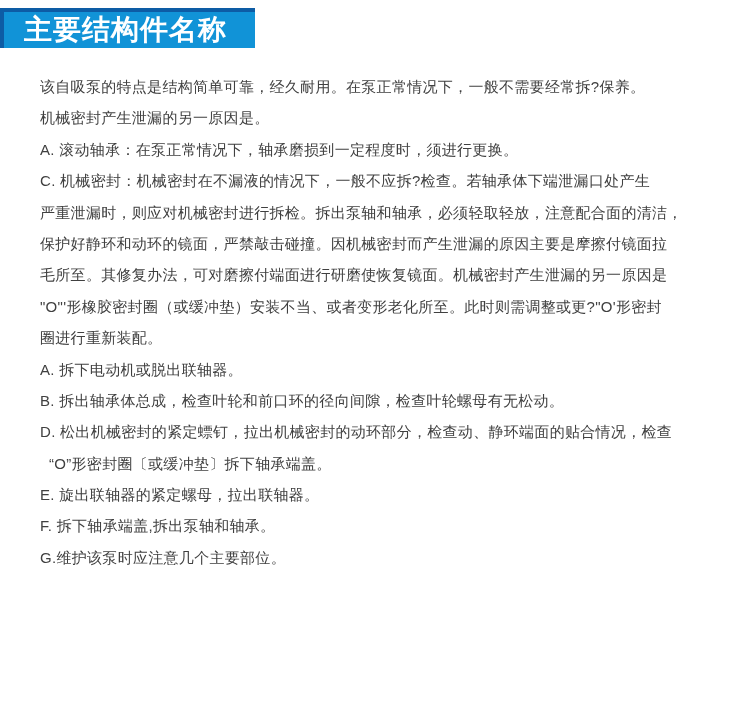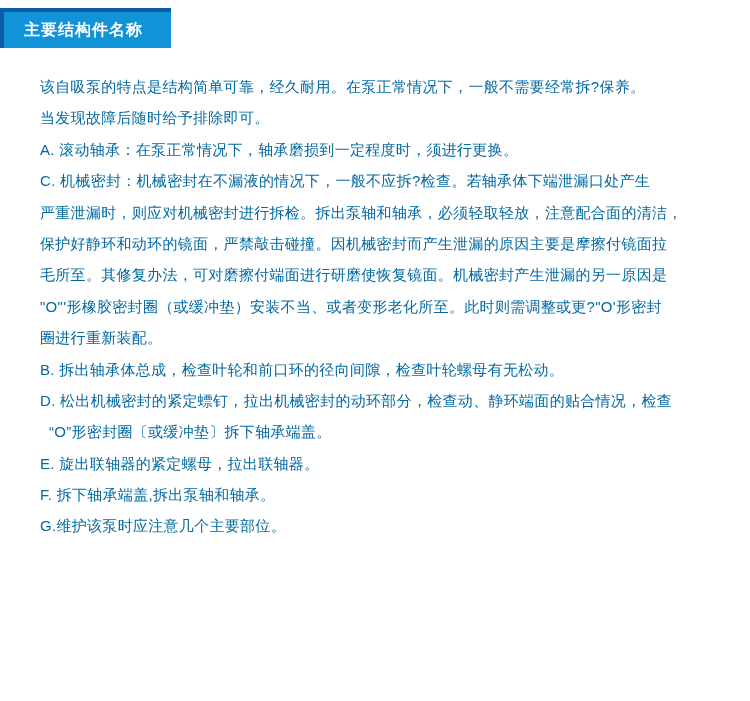--- a/index.html
+++ b/index.html
@@ -17,21 +17,21 @@
   }
   .banner {
     position: absolute;
     left: 0;
     top: 8px;
     display: inline-block;
     background: #1193d7;
     border-top: 4px solid #0d5ca5;
     border-left: 4px solid #0d5ca5;
     color: #ffffff;
-    font-size: 16px;
+    font-size: 28px;
     font-weight: bold;
     line-height: 36px;
     height: 36px;
     padding: 0 28px 0 20px;
     letter-spacing: 1px;
     white-space: nowrap;
   }
   .content {
     position: absolute;
     left: 40px;
@@ -48,30 +48,31 @@
   }
   .line.indent {
     padding-left: 9px;
   }
 </style>
 </head>
 <body>
 
 <div class="page">
   <div class="banner" style="background: rgb(17, 147, 215); border-color: rgb(13, 92, 165); color: rgb(255, 255, 255);">主要结构件名称</div>
-  <div class="content" style="color: #0369a1;">
+  <div class="content" style="color: #404040;">
       <div class="line">该自吸泵的特点是结构简单可靠，经久耐用。在泵正常情况下，一般不需要经常拆?保养。</div>
-      <div class="line">当发现故障后随时给予排除即可。</div>
+      <div class="line">机械密封产生泄漏的另一原因是。</div>
       <div class="line">A. 滚动轴承：在泵正常情况下，轴承磨损到一定程度时，须进行更换。</div>
       <div class="line">C. 机械密封：机械密封在不漏液的情况下，一般不应拆?检查。若轴承体下端泄漏口处产生</div>
       <div class="line">严重泄漏时，则应对机械密封进行拆检。拆出泵轴和轴承，必须轻取轻放，注意配合面的清洁，</div>
       <div class="line">保护好静环和动环的镜面，严禁敲击碰撞。因机械密封而产生泄漏的原因主要是摩擦付镜面拉</div>
       <div class="line">毛所至。其修复办法，可对磨擦付端面进行研磨使恢复镜面。机械密封产生泄漏的另一原因是</div>
       <div class="line">"O"'形橡胶密封圈（或缓冲垫）安装不当、或者变形老化所至。此时则需调整或更?"O'形密封</div>
       <div class="line">圈进行重新装配。</div>
+      <div class="line">A. 拆下电动机或脱出联轴器。</div>
       <div class="line">B. 拆出轴承体总成，检查叶轮和前口环的径向间隙，检查叶轮螺母有无松动。</div>
       <div class="line">D. 松出机械密封的紧定螵钉，拉出机械密封的动环部分，检查动、静环端面的贴合情况，检查</div>
       <div class="line indent">“O”形密封圈〔或缓冲垫〕拆下轴承端盖。</div>
       <div class="line">E. 旋出联轴器的紧定螺母，拉出联轴器。</div>
       <div class="line">F. 拆下轴承端盖,拆出泵轴和轴承。</div>
       <div class="line">G.维护该泵时应注意几个主要部位。</div>
     </div>
 </div>
 
 </body></html>

